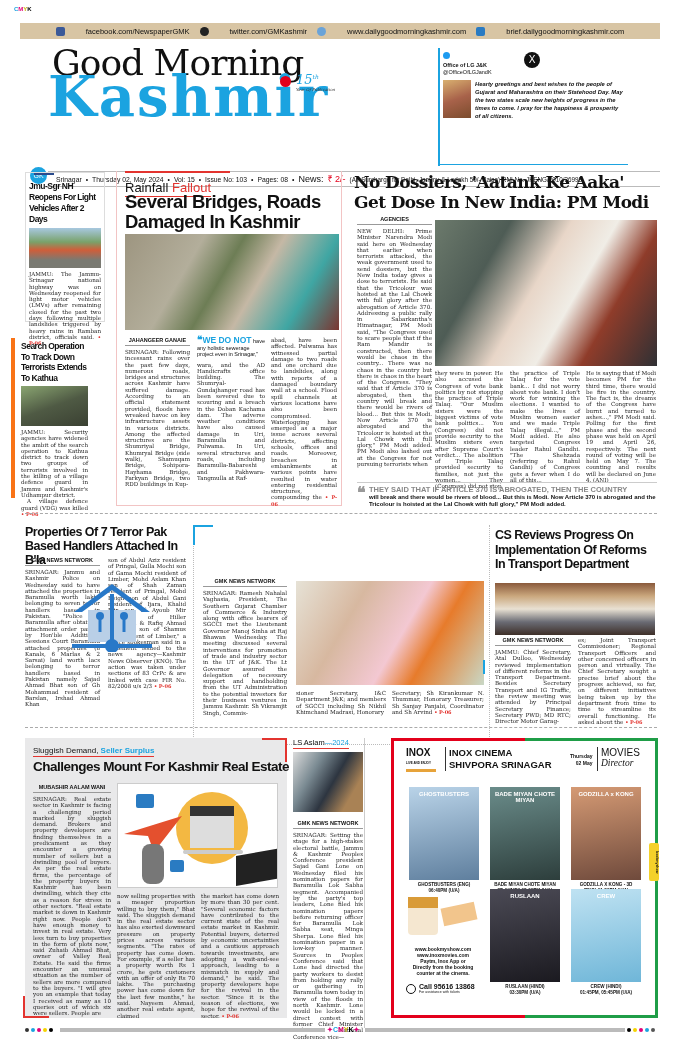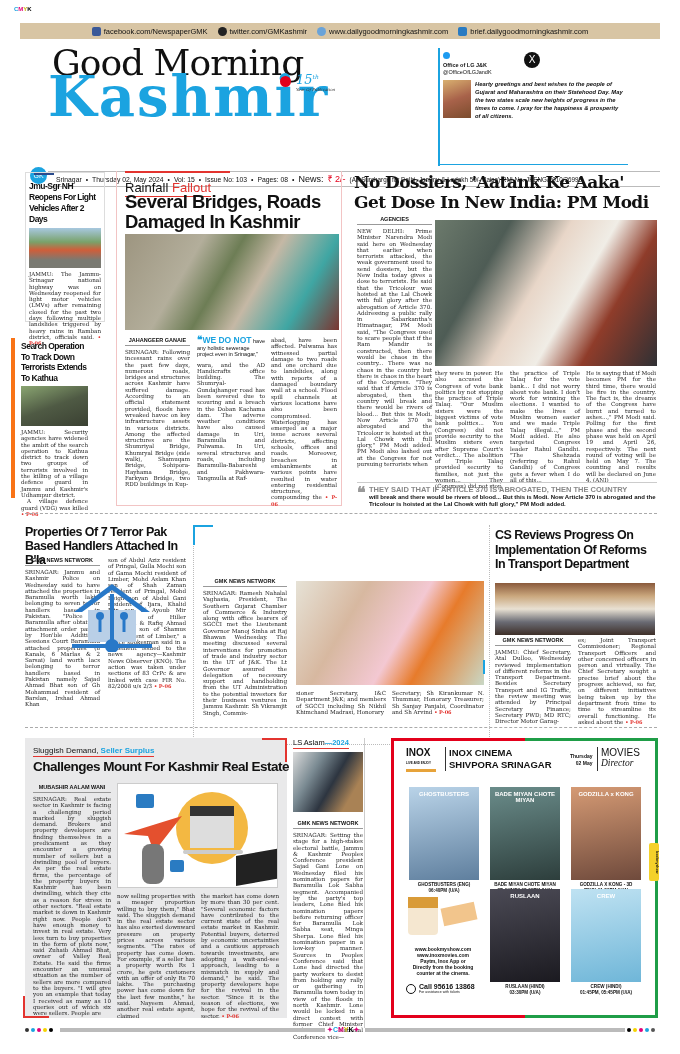--- a/index.html
+++ b/index.html
@@ -7,21 +7,21 @@
 .abs{position:absolute}
 .sans{font-family:"Liberation Sans",sans-serif}
 .cond{font-family:"Liberation Sans",sans-serif;font-weight:bold;letter-spacing:-0.5px}
 .body-txt{font-family:"DejaVu Serif",serif;font-size:6.2px;line-height:7px;color:#222;text-align:justify}
 .byline{font-family:"Liberation Sans",sans-serif;font-weight:bold;font-size:5.5px;text-align:center;border-bottom:1px solid #999;padding-bottom:2px;margin-bottom:3px}
 .ref{color:#e3342f;font-weight:bold;font-size:5px}
 .img{background:linear-gradient(135deg,#8a9a7a,#b9a88c 40%,#6c7a86 70%,#c3c0b5)}
 .dotline{border-top:1px dashed #aaa}
 
 .topbar{left:20px;top:23px;width:640px;height:16px;background:#d8c5a4;display:flex;align-items:center;justify-content:center;gap:10px;font-size:7.5px}
-.topbar span{display:flex;align-items:center;gap:3px}
+.topbar span{display:flex;align-items:center;gap:21px}
 .ti{width:9px;height:9px;border-radius:2px;display:inline-block}
 .cmyk{font-size:7px;font-weight:bold;font-family:"Liberation Sans",sans-serif}
 </style>
 </head>
 <body>
 
 <div class="abs cmyk" style="left:14px;top:6px;color:#e0007a;font-size:6px"><span style="color:#1ba3e0">C</span>M<span style="color:#c9b000">Y</span><span style="color:#000">K</span></div>
 
 <div class="abs topbar sans">
   <span>
@@ -210,21 +210,21 @@
   <div class="abs" style="left:52px;top:76px;width:14px;height:12px;background:#2a7bc2;border-radius:2px"></div>
 </div>
 <div class="abs" style="left:117px;top:893px;width:78px">
     <div class="body-txt" style="font-size:5.6px;line-height:6.3px">now selling properties with a meager proportion willing to buy them," Bhat said. The sluggish demand in the real estate sector has also exerted downward pressure on property prices across various segments. "The rates of property has come down. For example, if a seller has a property worth Rs 1 crore, he gets customers with an offer of only Rs 70 lakhs. The purchasing power has come down for the last few months," he said. Nayeem Ahmad, another real estate agent, claimed</div>
   </div>
 <div class="abs" style="left:201px;top:893px;width:78px">
     <div class="body-txt" style="font-size:5.6px;line-height:6.3px"><span>the market has come down by more than 30 per cent. "Several economic factors have contributed to the current state of the real estate market in Kashmir. Potential buyers, deterred by economic uncertainties and a cautious approach towards investments, are adopting a wait-and-see approach, leading to a mismatch in supply and demand," he said. The property developers hope for the revival in the sector. "Since it is the season of elections, we hope for the revival of the sector.</span> <span class="ref">• P-06</span></div>
   </div>
 
 <div class="abs" style="left:293px;top:738px;width:70px">
-  <div class="sans" style="font-size:7.5px;border-bottom:1px solid #e3342f;padding-bottom:1px;width:56px"><span>LS Aslam</span><span style="color:#1ba3e0;font-weight:bold">—2024</span></div>
+  <div class="sans" style="font-size:7.5px;border-bottom:1px solid #e3342f;padding-bottom:1px;width:56px"><span>LS Aslam</span><span style="color:#1ba3e0;font-weight:normal">—2024</span></div>
   <div class="img" style="height:60px;margin:3px 0;background:linear-gradient(120deg,#dcdcdc,#7a8a92 30%,#2d3540 55%,#a98255 80%)"></div>
   <div class="byline" style="margin-top:8px">GMK NEWS NETWORK</div>
   <div class="body-txt" style="font-size:5.6px;line-height:6.3px"><span>SRINAGAR: Setting the stage for a high-stakes electoral battle, Jammu &amp; Kashmir Peoples Conference president Sajad Gani Lone on Wednesday filed his nomination papers for Baramulla Lok Sabha segment. Accompanied by the party's top leaders, Lone filed his nomination papers before returning officer for Baramulla Lok Sabha seat, Minga Sherpa. Lone filed his nomination paper in a low-key manner. Sources in Peoples Conference said that Lone had directed the party workers to desist from holding any rally or gathering in Baramulla town today in view of the floods in north Kashmir. Lone would be locked in a direct contest with former Chief Minister and National Conference vice—</span> </div>
 </div>
 <div class="abs" style="left:364px;top:738px;width:1px;height:290px;background:#ccc"></div>
 
 <div class="abs" style="left:391px;top:738px;width:267px;height:280px;border:3px solid;border-image:linear-gradient(90deg,#e3001b 50%,#1f9d47 50%) 1;background:#fff">
   <div class="abs sans" style="left:12px;top:7px;font-size:10px;font-weight:900;line-height:10px"><span>INOX</span><div style="font-size:3px;font-weight:bold">LIVE AND ENJOY</div><div style="width:30px;height:3px;background:#e7a33a;margin-top:1px"></div></div>
   <div class="abs" style="left:51px;top:6px;width:1px;height:24px;background:#333"></div>
   <div class="abs sans" style="left:55px;top:6px;font-size:9.5px;font-weight:bold;line-height:12px">

